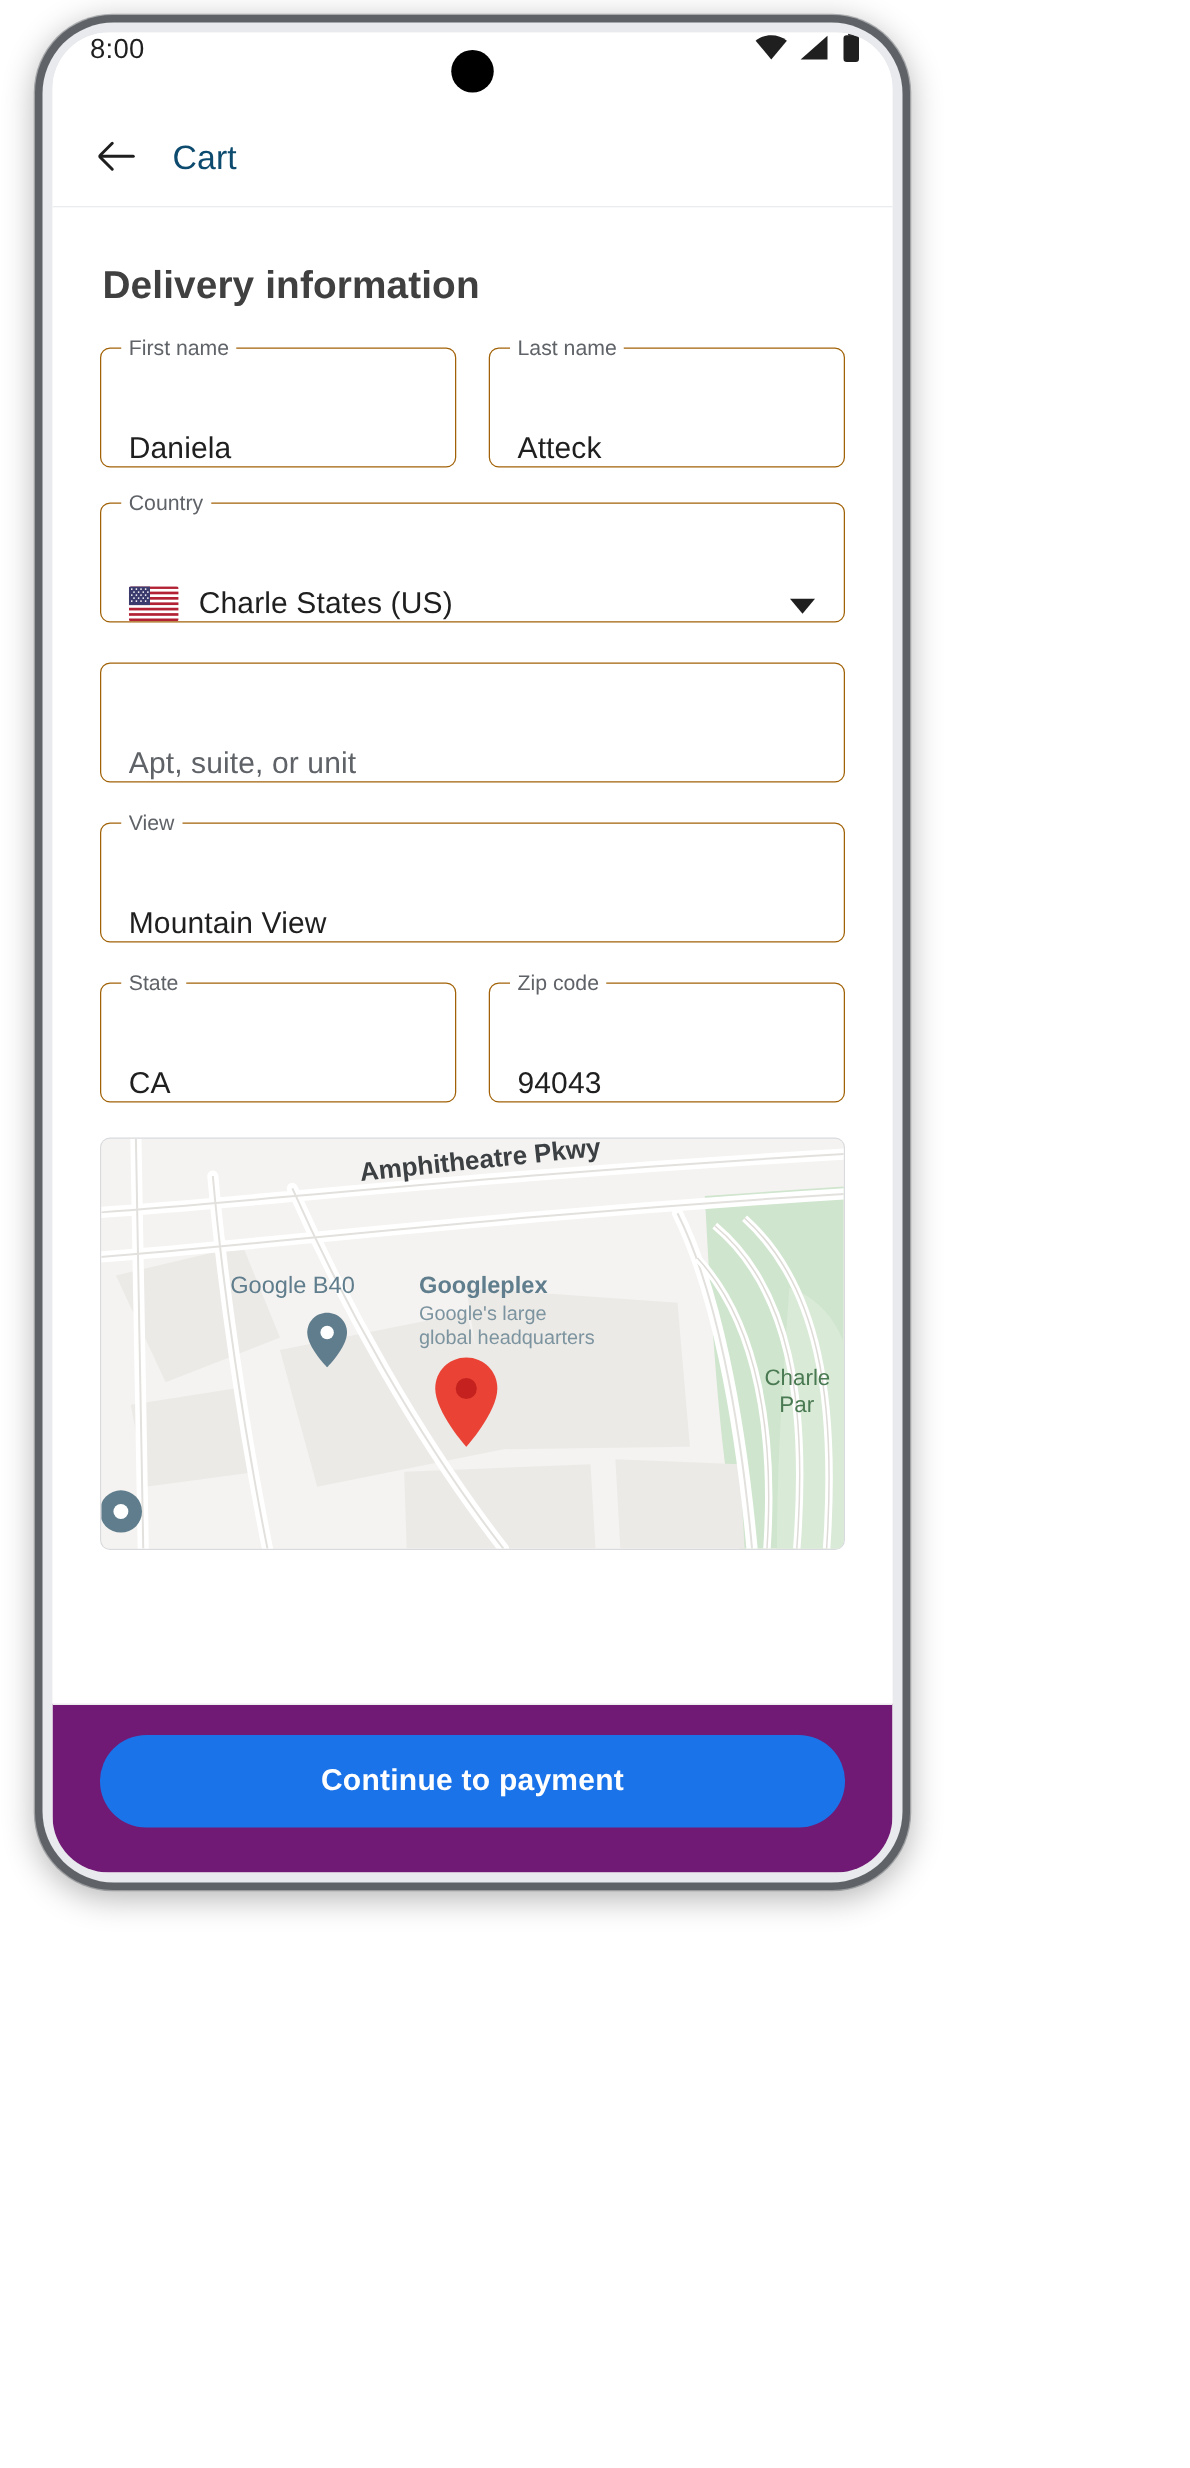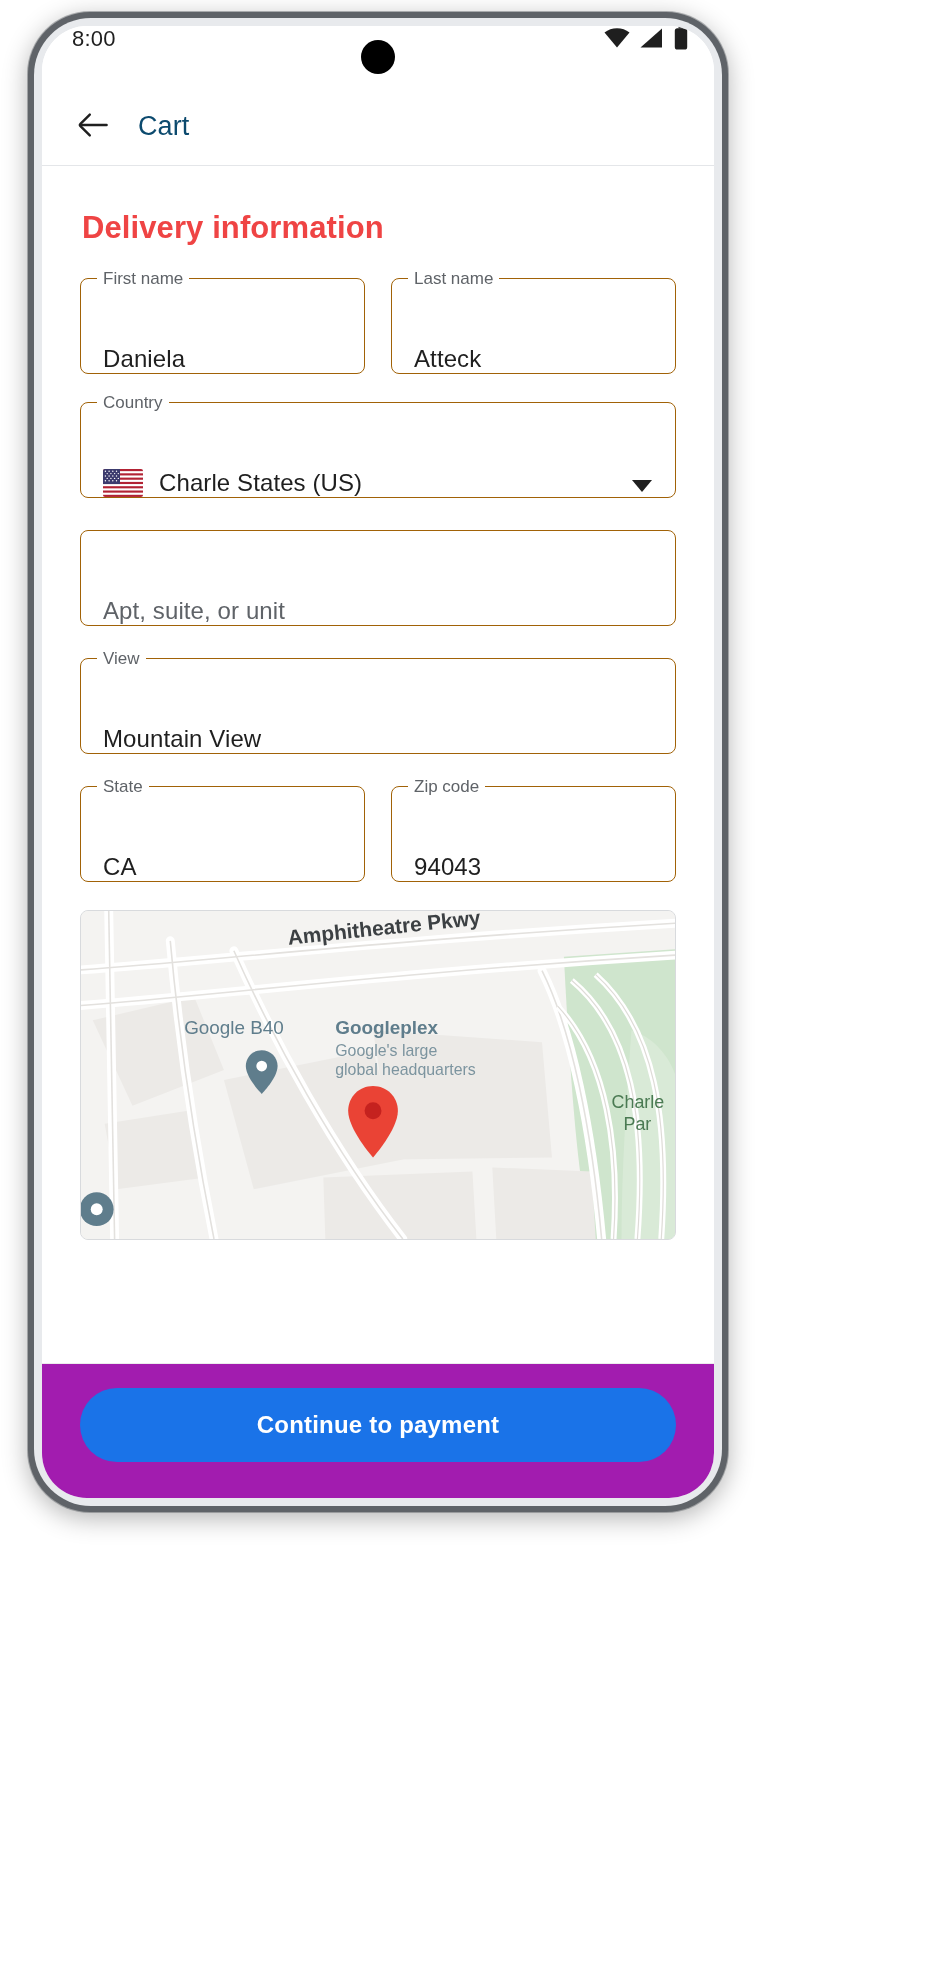--- a/index.html
+++ b/index.html
@@ -115,21 +115,21 @@
   .content {
     flex: 1 1 auto;
     position: relative;
     overflow: hidden;
     padding: 0 38px;
     background: #ffffff;
   }
 
   .section-title {
     font-size: 31px;
-    color: #ef4444;
+    color: #404040;
     margin: 44px 0 32px 2px;
     letter-spacing: .1px;
   }
 
   
   .field-row {
     display: flex;
     gap: 26px;
     margin-bottom: 28px;
   }
@@ -194,21 +194,21 @@
     border-radius: 8px;
     overflow: hidden;
     background: #f3f2f0;
   }
   .map-card svg { display: block; width: 100%; height: 100%; }
 
   
   .bottom-bar {
     flex: 0 0 auto;
     padding: 24px 38px 36px;
-    background: #a21caf;
+    background: #701a75;
     border-top: 1px solid #ececec;
   }
   .cta-button {
     width: 100%;
     height: 74px;
     border: none;
     border-radius: 40px;
     background: #1a73e8;
     color: #ffffff;
     font-size: 24px;

